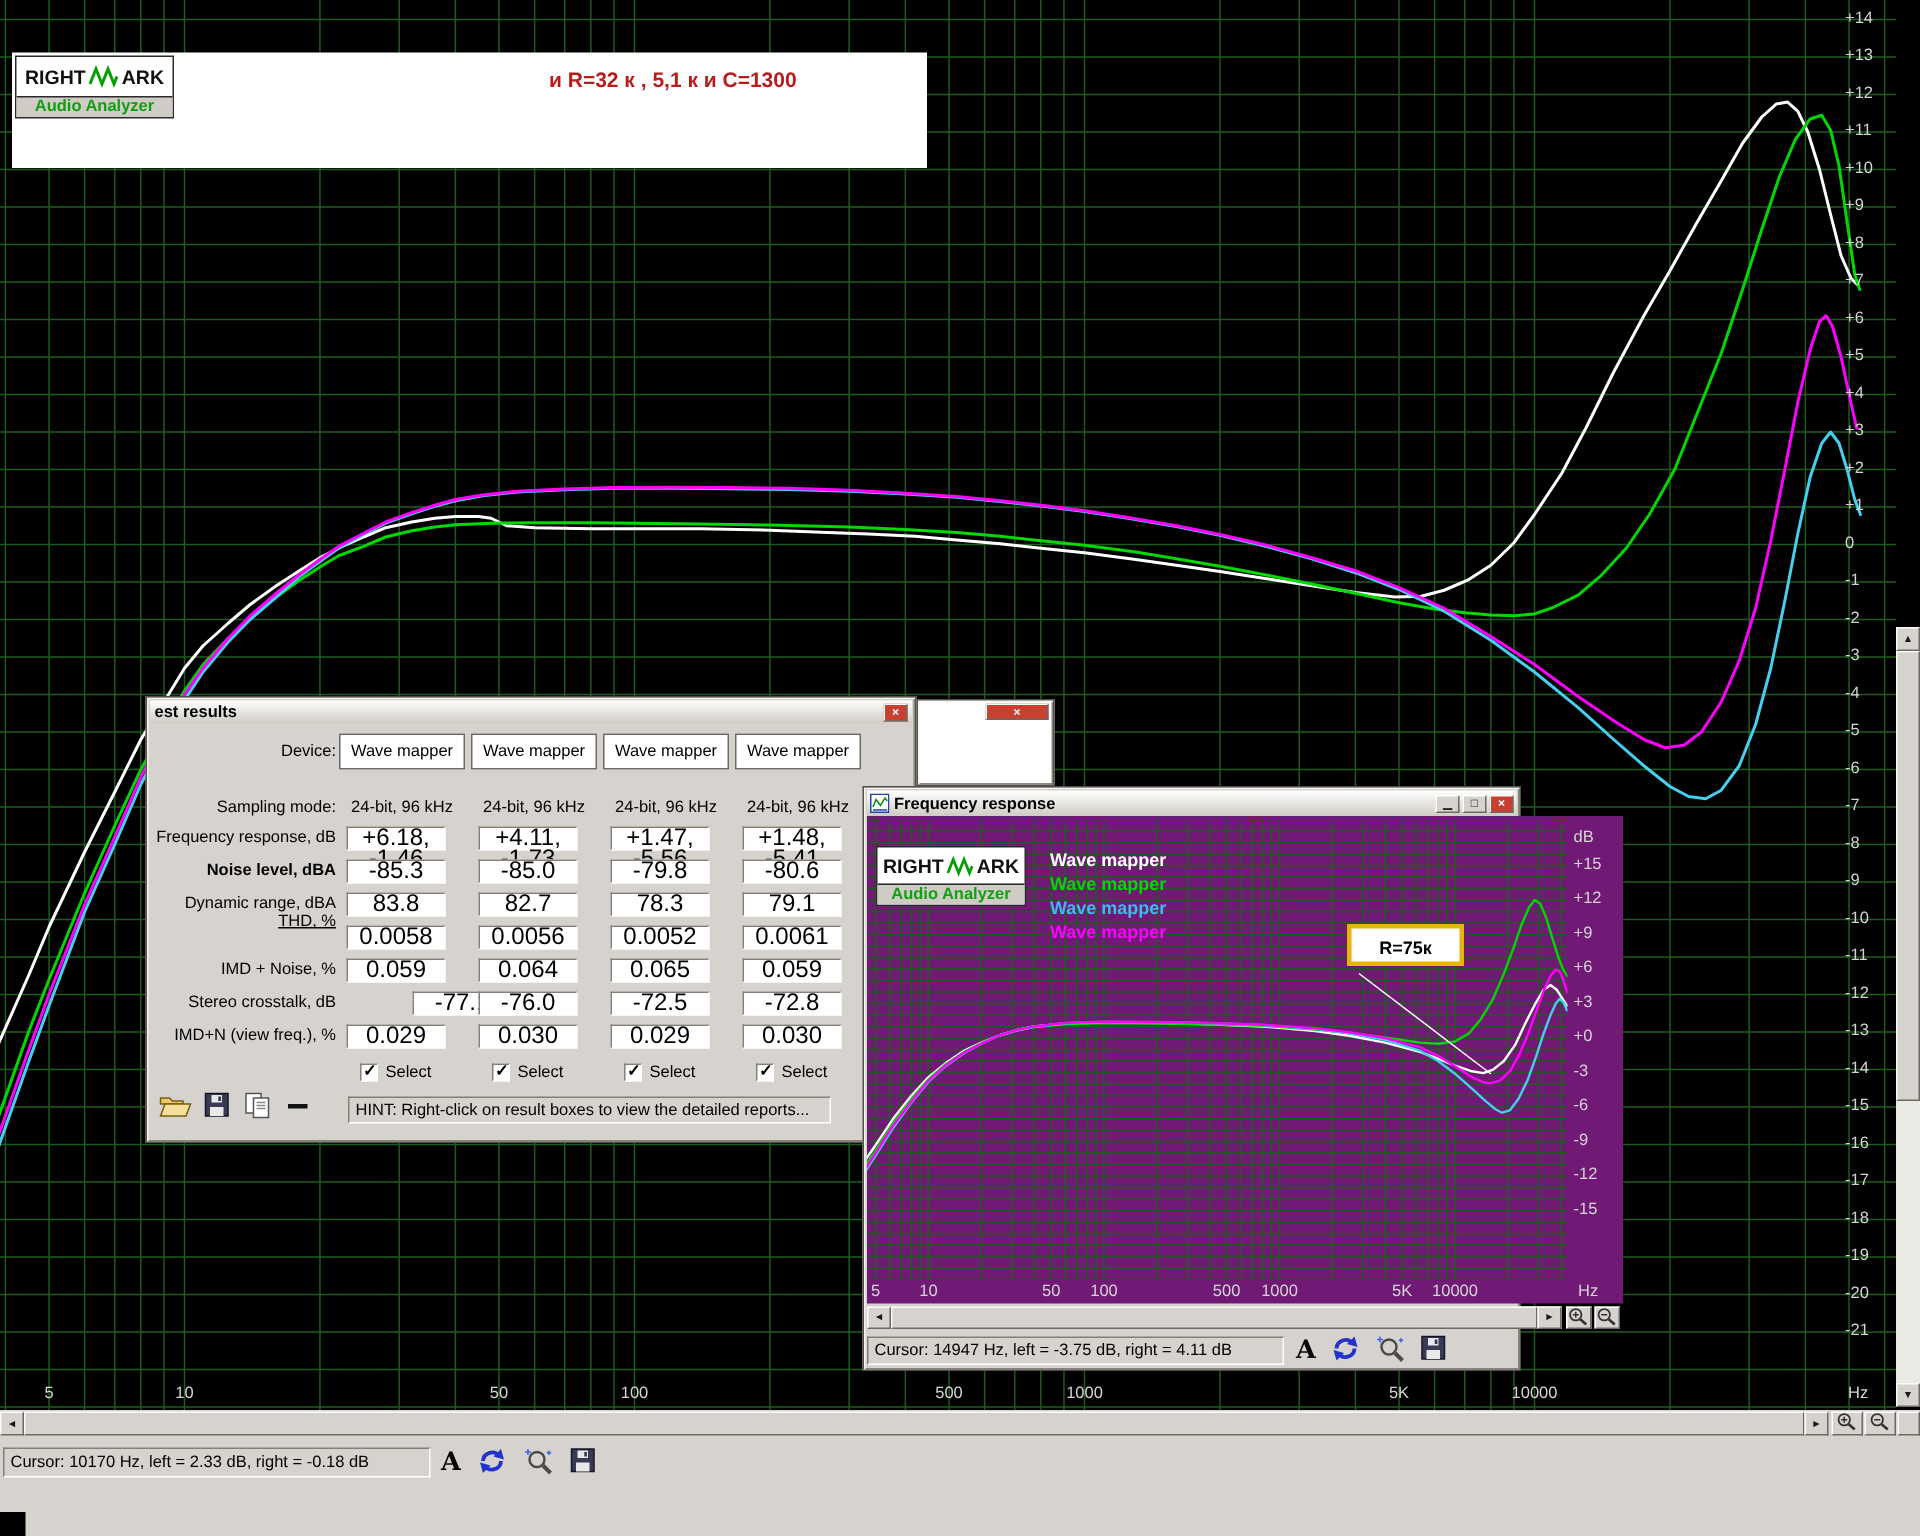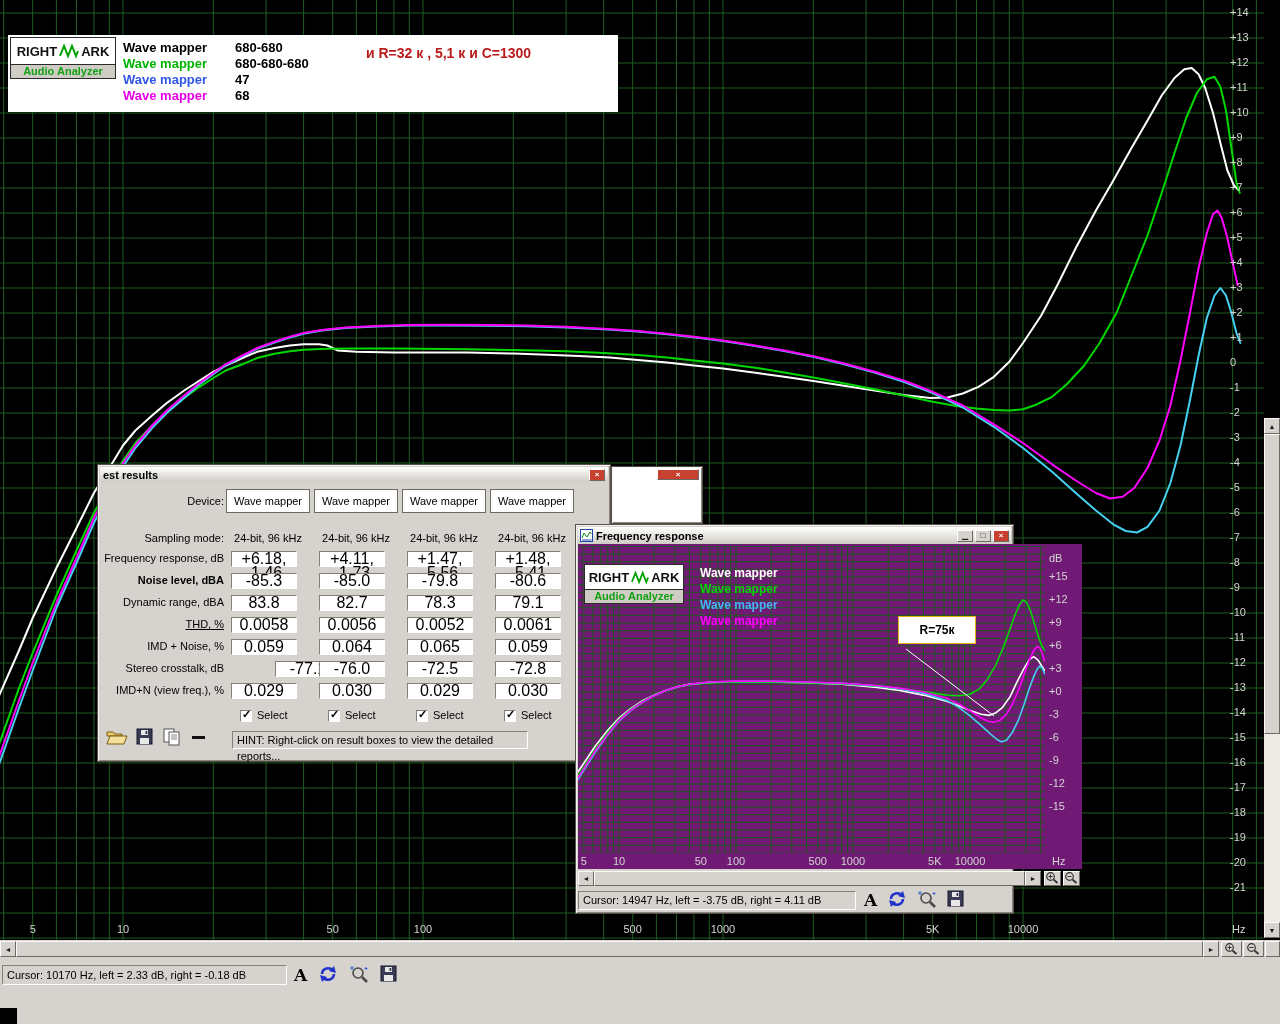--- a/index.html
+++ b/index.html
@@ -34,21 +34,21 @@
   border-color:#847f77 #fff #fff #847f77;vertical-align:middle;position:relative}
 .cb span{position:absolute;left:1px;top:-3px;font-size:11px;font-weight:bold;color:#000}
 .scrollbar{position:absolute;background:#eceae4;display:flex}
 .scrollbar.vert{flex-direction:column}
 .sb-btn{flex:0 0 16px;background:#d6d3ce;border:1px solid;border-color:#fbfaf8 #6e6a63 #6e6a63 #fbfaf8;
   display:flex;align-items:center;justify-content:center;font-size:7px;color:#1a1a1a}
 .sb-thumb{flex:1;background:#d6d3ce;border:1px solid;border-color:#fbfaf8 #6e6a63 #6e6a63 #fbfaf8}
 .zoom-btn{position:absolute;width:17px;height:15px;display:flex;align-items:center;justify-content:center}
 .zoom-btn2{position:absolute;width:21px;height:16px;display:flex;align-items:center;justify-content:center}
 .icon-a{font-family:"DejaVu Serif",serif;font-weight:bold;font-size:17px;color:#000;line-height:20px}
-.fr-ann{position:absolute;background:#fff;border:1px solid #eab308;color:#000;font-weight:bold;
+.fr-ann{position:absolute;background:#fff;border:3px solid #eab308;color:#000;font-weight:bold;
   font-size:12px;text-align:center;line-height:26px}
 </style>
 </head>
 <body>
 
 <div id="root">
 
   <div id="chart-main">
     <svg id="main-svg" width="1264" height="940">
         <line x1="3.6" y1="0" x2="3.6" y2="940" stroke="#1e5c1e" stroke-width="1"></line>
@@ -188,26 +188,20 @@
     <div class="logo" style="left:2px;top:2px;width:106px;height:42px">
       <div class="row1" style="height:26px">
         <span>RIGHT</span>
         <svg width="20" height="16" viewBox="0 0 20 16">
             <polyline points="1,13 5,3 9,13 13,3 17,13 19,8" fill="none" stroke="#00a000" stroke-width="2"></polyline>
           </svg>
         <span>ARK</span>
       </div>
       <div class="row2" style="height:14px;line-height:13px">Audio Analyzer</div>
     </div>
-    <div id="main-legend-entries" class="abs" style="left:115px;top:5px;width:250px;height:68px">
-        <div class="legend-row" style="left: 0px; top: 0px;"><span style="color: rgb(0, 0, 0); display: inline-block; width: 112px;">Wave mapper</span><span style="color: rgb(0, 0, 0);">680-680</span></div>
-        <div class="legend-row" style="left: 0px; top: 16px;"><span style="color: rgb(0, 180, 0); display: inline-block; width: 112px;">Wave mapper</span><span style="color: rgb(0, 0, 0);">680-680-680</span></div>
-        <div class="legend-row" style="left: 0px; top: 32px;"><span style="color: rgb(48, 86, 232); display: inline-block; width: 112px;">Wave mapper</span><span style="color: rgb(0, 0, 0);">47</span></div>
-        <div class="legend-row" style="left: 0px; top: 48px;"><span style="color: rgb(232, 0, 232); display: inline-block; width: 112px;">Wave mapper</span><span style="color: rgb(0, 0, 0);">68</span></div>
-      </div>
     <div class="abs" style="left:358px;top:10px;font-weight:bold;font-size:14px;color:#b91c1c">и R=32 к , 5,1 к и С=1300</div>
   </div>
 
   <div id="partial-win" class="win" style="left:611px;top:466px;width:92px;height:58px;background:#fff">
     <div class="tb-btn tb-close" style="position:absolute;right:3px;top:2px;width:42px;height:11px;line-height:10px">×</div>
   </div>
 
   <div id="results-win" class="win" style="left:97px;top:464px;width:514px;height:298px">
     <div class="titlebar">
       <span class="title-text">est results</span>
@@ -235,21 +229,21 @@
         <div class="rowlabel" style="left: 4px; top: 109px; font-weight: bold;">Noise level, dBA</div>
         <div class="val-box" style="left: 133px; top: 108px;">-85.3</div>
         <div class="val-box" style="left: 221px; top: 108px;">-85.0</div>
         <div class="val-box" style="left: 309px; top: 108px;">-79.8</div>
         <div class="val-box" style="left: 397px; top: 108px;">-80.6</div>
         <div class="rowlabel" style="left: 4px; top: 131px;">Dynamic range, dBA</div>
         <div class="val-box" style="left: 133px; top: 130px;">83.8</div>
         <div class="val-box" style="left: 221px; top: 130px;">82.7</div>
         <div class="val-box" style="left: 309px; top: 130px;">78.3</div>
         <div class="val-box" style="left: 397px; top: 130px;">79.1</div>
-        <div class="rowlabel" style="left: 4px; top: 153px; text-decoration: underline;">THD, %</div>
+        <div class="rowlabel" style="left: 4px; top: 143px; text-decoration: underline;">THD, %</div>
         <div class="val-box" style="left: 133px; top: 152px;">0.0058</div>
         <div class="val-box" style="left: 221px; top: 152px;">0.0056</div>
         <div class="val-box" style="left: 309px; top: 152px;">0.0052</div>
         <div class="val-box" style="left: 397px; top: 152px;">0.0061</div>
         <div class="rowlabel" style="left: 4px; top: 175px;">IMD + Noise, %</div>
         <div class="val-box" style="left: 133px; top: 174px;">0.059</div>
         <div class="val-box" style="left: 221px; top: 174px;">0.064</div>
         <div class="val-box" style="left: 309px; top: 174px;">0.065</div>
         <div class="val-box" style="left: 397px; top: 174px;">0.059</div>
         <div class="rowlabel" style="left: 4px; top: 197px;">Stereo crosstalk, dB</div>
@@ -286,21 +280,21 @@
             <g stroke="#888">
               <line x1="9" y1="7" x2="15" y2="7"></line>
               <line x1="9" y1="9" x2="15" y2="9"></line>
               <line x1="9" y1="11" x2="15" y2="11"></line>
             </g>
           </svg></span>
       <span><svg width="18" height="18">
             <rect x="2" y="8" width="13" height="3" fill="#111"></rect>
           </svg></span>
     </div>
-    <div class="abs sunken2" style="left:134px;top:266px;width:296px;height:18px;line-height:16px;padding-left:4px">HINT: Right-click on result boxes to view the detailed reports...</div>
+    <div class="abs sunken2" style="left:134px;top:266px;width:322px;height:18px;line-height:16px;padding-left:4px">HINT: Right-click on result boxes to view the detailed reports...</div>
   </div>
 
   <div id="fr-win" class="win" style="left:575px;top:524px;width:439px;height:390px">
     <div class="titlebar" style="height:17px">
       <span style="margin-left:2px;width:13px;height:13px;display:inline-block"><svg width="13" height="13">
             <rect x="0.5" y="0.5" width="12" height="12" fill="#fff" stroke="#2244aa"></rect>
             <polyline points="2,9 4,4 7,8 10,3 11.5,5" fill="none" stroke="#0a8a0a" stroke-width="1"></polyline>
             <line x1="2" y1="11" x2="11.5" y2="11" stroke="#2244aa"></line>
           </svg></span>
       <span class="title-text">Frequency response</span>

